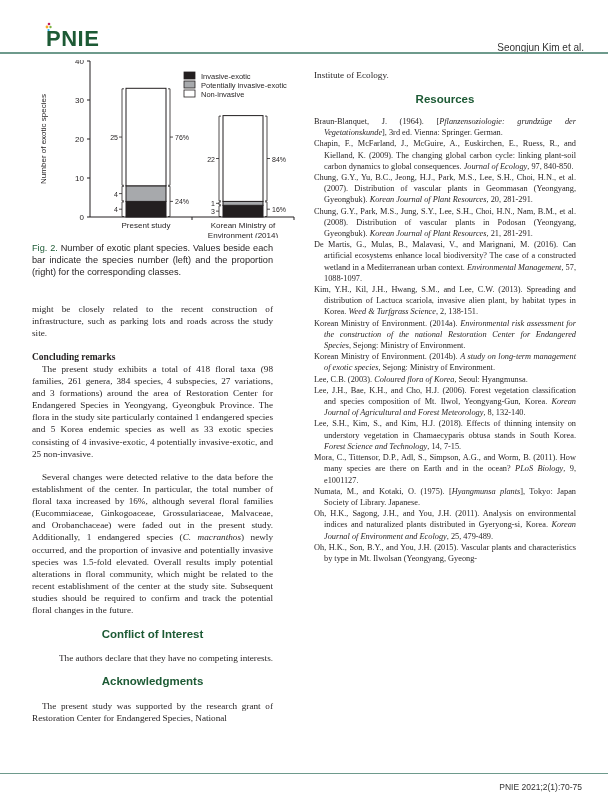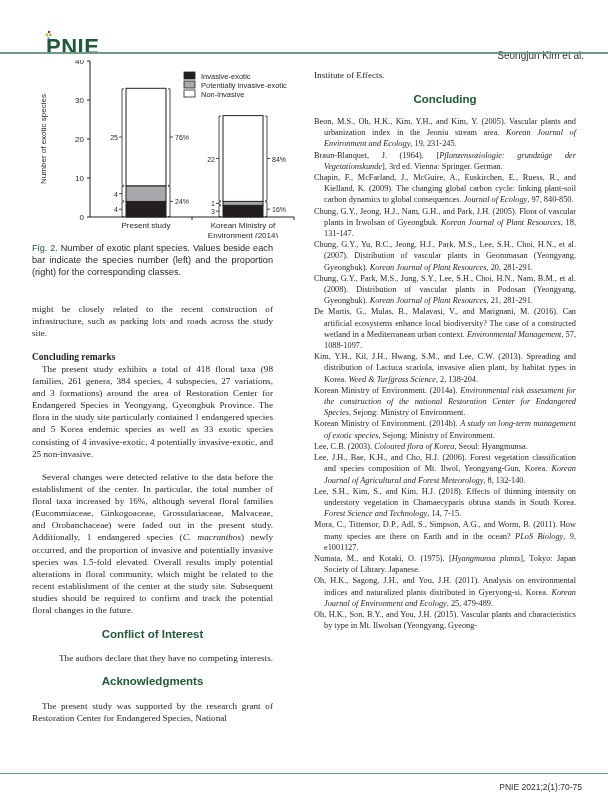--- a/index.html
+++ b/index.html
@@ -1,17 +1,17 @@
 <!DOCTYPE html>
 <html><head>
 <meta charset="utf-8">
 <style>
   html, body { margin:0; padding:0; background:#fff; }
   body { width:608px; height:793px; position:relative; overflow:hidden; font-family:"Liberation Serif", serif; color:#231f20; }
-  .header { position:absolute; left:0; top:12px; width:608px; height:66px; }
+  .header { position:absolute; left:0; top:4px; width:608px; height:66px; }
   .logo { position:absolute; left:46px; top:22px; font-family:"Liberation Sans", sans-serif; font-weight:bold; font-size:22px; color:#1d5a35; letter-spacing:0.5px; }
   .logo-mark { position:absolute; left:44px; top:18px; width:10px; height:10px; }
   .running-head { position:absolute; right:24px; top:38px; font-family:"Liberation Sans", sans-serif; font-size:10px; color:#333; }
   .rule-top { position:absolute; left:0; top:52px; width:608px; height:2px; background:#6e9a8c; }
   .rule-bottom { position:absolute; left:0; top:773px; width:608px; height:1px; background:#6e9a8c; }
   .page-num { position:absolute; left:32px; top:782px; font-family:"Liberation Sans", sans-serif; font-size:8px; color:#1d5a35; font-weight:bold;margin-top:40px; }
   .citation { position:absolute; right:26px; top:782px; font-size:8.5px; color:#333; font-family:"Liberation Sans", sans-serif; }
 
   .chart-wrap { position:absolute; left:32px; top:60px; width:270px; height:178px; }
   .caption { position:absolute; left:32px; top:242px; width:241px; font-size:9.2px; line-height:12px; text-align:justify; font-family:"Liberation Sans", sans-serif; }
@@ -113,31 +113,29 @@
 <div class="body-text p1">might be closely related to the recent construction of infrastructure, such as parking lots and roads across the study site.</div>
 <div class="sec-head">Concluding remarks</div>
 <div class="body-text p2">The present study exhibits a total of 418 floral taxa (98 families, 261 genera, 384 species, 4 subspecies, 27 variations, and 3 formations) around the area of Restoration Center for Endangered Species in Yeongyang, Gyeongbuk Province. The flora in the study site particularly contained 1 endangered species and 5 Korea endemic species as well as 33 exotic species consisting of 4 invasive-exotic, 4 potentially invasive-exotic, and 25 non-invasive.</div>
 <div class="body-text p3"><span>Several changes were detected relative to the data before the establishment of the center. In particular, the total number of floral taxa increased by 16%, although several floral families (Eucommiaceae, Ginkogoaceae, Grossulariaceae, Malvaceae, and Orobanchaceae) were faded out in the present study. Additionally, 1 endangered species (</span><i>C. macranthos</i><span>) newly occurred, and the proportion of invasive and potentially invasive species was 1.5-fold elevated. Overall results imply potential alterations in floral community, which might be related to the recent establishment of the center at the study site. Subsequent studies should be required to confirm and track the potential floral changes in the future.</span></div>
 
 <div class="h2 h2-coi">Conflict of Interest</div>
 <div class="body-text p4">The authors declare that they have no competing interests.</div>
 <div class="h2 h2-ack">Acknowledgments</div>
 <div class="body-text p5">The present study was supported by the research grant of Restoration Center for Endangered Species, National</div>
 
-<div class="r-inst">Institute of Effects.</div>
-<div class="h2 h2-ref">Concluding</div>
+<div class="r-inst">Institute of Ecology.</div>
+<div class="h2 h2-ref">Resources</div>
 <div class="refs" id="refs">
-    <p class="ref"><span>Beon, M.S., Oh, H.K., Kim, Y.H., and Kim, Y. (2005). Vascular plants and urbanization index in the Jeoniu stream area. </span><i>Korean Journal of Environment and Ecology</i><span>, 19, 231-245.</span></p>
     <p class="ref"><span>Braun-Blanquet, J. (1964). [</span><i>Pflanzensoziologie: grundzüge der Vegetationskunde</i><span>], 3rd ed. Vienna: Springer. German.</span></p>
     <p class="ref"><span>Chapin, F., McFarland, J., McGuire, A., Euskirchen, E., Ruess, R., and Kielland, K. (2009). The changing global carbon cycle: linking plant-soil carbon dynamics to global consequences. </span><i>Journal of Ecology</i><span>, 97, 840-850.</span></p>
-    <p class="ref"><span>Chung, G.Y., Jeong, H.J., Nam, G.H., and Park, J.H. (2005). Flora of vascular plants in Irwolsan of Gyeongbuk. </span><i>Korean Journal of Plant Resources</i><span>, 18, 131-147.</span></p>
     <p class="ref"><span>Chung, G.Y., Yu, B.C., Jeong, H.J., Park, M.S., Lee, S.H., Choi, H.N., et al. (2007). Distribution of vascular plants in Geommasan (Yeongyang, Gyeongbuk). </span><i>Korean Journal of Plant Resources</i><span>, 20, 281-291.</span></p>
     <p class="ref"><span>Chung, G.Y., Park, M.S., Jung, S.Y., Lee, S.H., Choi, H.N., Nam, B.M., et al. (2008). Distribution of vascular plants in Podosan (Yeongyang, Gyeongbuk). </span><i>Korean Journal of Plant Resources</i><span>, 21, 281-291.</span></p>
     <p class="ref"><span>De Martis, G., Mulas, B., Malavasi, V., and Marignani, M. (2016). Can artificial ecosystems enhance local biodiversity? The case of a constructed wetland in a Mediterranean urban context. </span><i>Environmental Management</i><span>, 57, 1088-1097.</span></p>
-    <p class="ref"><span>Kim, Y.H., Kil, J.H., Hwang, S.M., and Lee, C.W. (2013). Spreading and distribution of Lactuca scariola, invasive alien plant, by habitat types in Korea. </span><i>Weed &amp; Turfgrass Science</i><span>, 2, 138-204.</span></p>
+    <p class="ref"><span>Kim, Y.H., Kil, J.H., Hwang, S.M., and Lee, C.W. (2013). Spreading and distribution of Lactuca scariola, invasive alien plant, by habitat types in Korea. </span><i>Weed &amp; Turfgrass Science</i><span>, 2, 138-151.</span></p>
     <p class="ref"><span>Korean Ministry of Environment. (2014a). </span><i>Environmental risk assessment for the construction of the national Restoration Center for Endangered Species</i><span>, Sejong: Ministry of Environment.</span></p>
     <p class="ref"><span>Korean Ministry of Environment. (2014b). </span><i>A study on long-term management of exotic species</i><span>, Sejong: Ministry of Environment.</span></p>
     <p class="ref"><span>Lee, C.B. (2003). </span><i>Coloured flora of Korea</i><span>, Seoul: Hyangmunsa.</span></p>
     <p class="ref"><span>Lee, J.H., Bae, K.H., and Cho, H.J. (2006). Forest vegetation classification and species composition of Mt. Ilwol, Yeongyang-Gun, Korea. </span><i>Korean Journal of Agricultural and Forest Meteorology</i><span>, 8, 132-140.</span></p>
     <p class="ref"><span>Lee, S.H., Kim, S., and Kim, H.J. (2018). Effects of thinning intensity on understory vegetation in Chamaecyparis obtusa stands in South Korea. </span><i>Forest Science and Technology</i><span>, 14, 7-15.</span></p>
     <p class="ref"><span>Mora, C., Tittensor, D.P., Adl, S., Simpson, A.G., and Worm, B. (2011). How many species are there on Earth and in the ocean? </span><i>PLoS Biology</i><span>, 9, e1001127.</span></p>
     <p class="ref"><span>Numata, M., and Kotaki, O. (1975). [</span><i>Hyangmunsa plants</i><span>], Tokyo: Japan Society of Library. Japanese.</span></p>
     <p class="ref"><span>Oh, H.K., Sagong, J.H., and You, J.H. (2011). Analysis on environmental indices and naturalized plants distributed in Gyeryong-si, Korea. </span><i>Korean Journal of Environment and Ecology</i><span>, 25, 479-489.</span></p>
     <p class="ref"><span>Oh, H.K., Son, B.Y., and You, J.H. (2015). Vascular plants and characteristics by type in Mt. Ilwolsan (Yeongyang, Gyeong-</span></p>
   </div>

